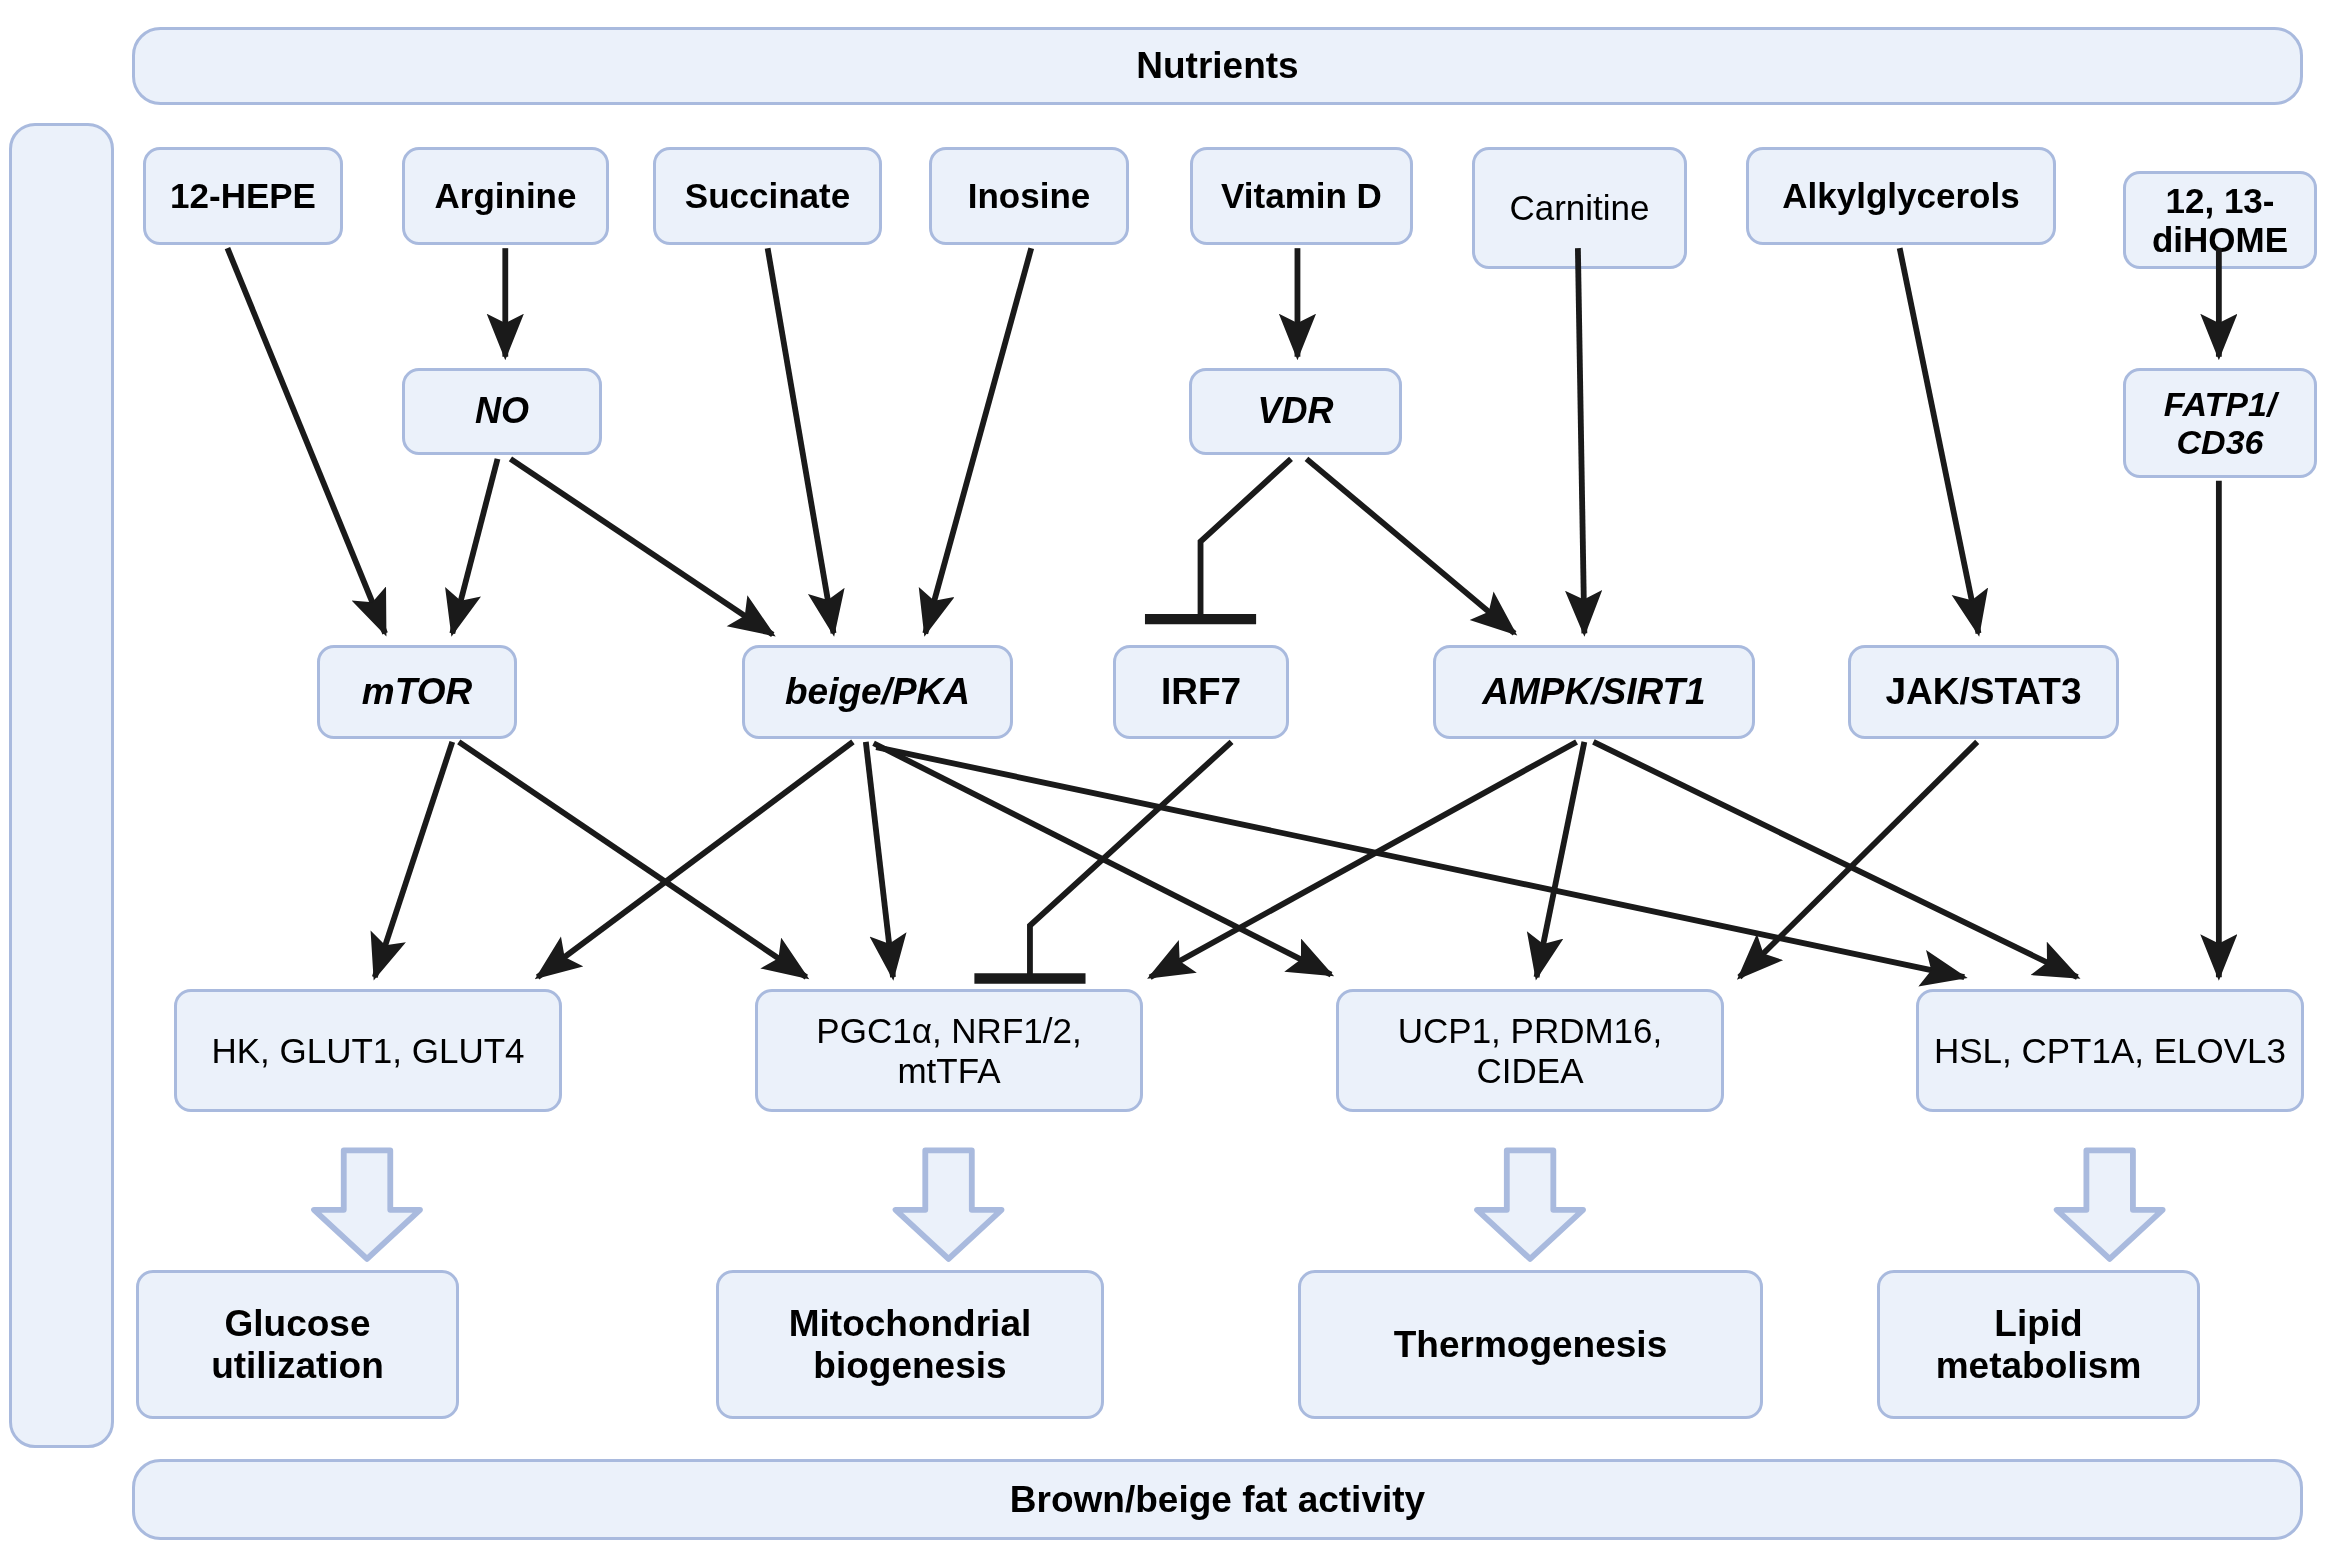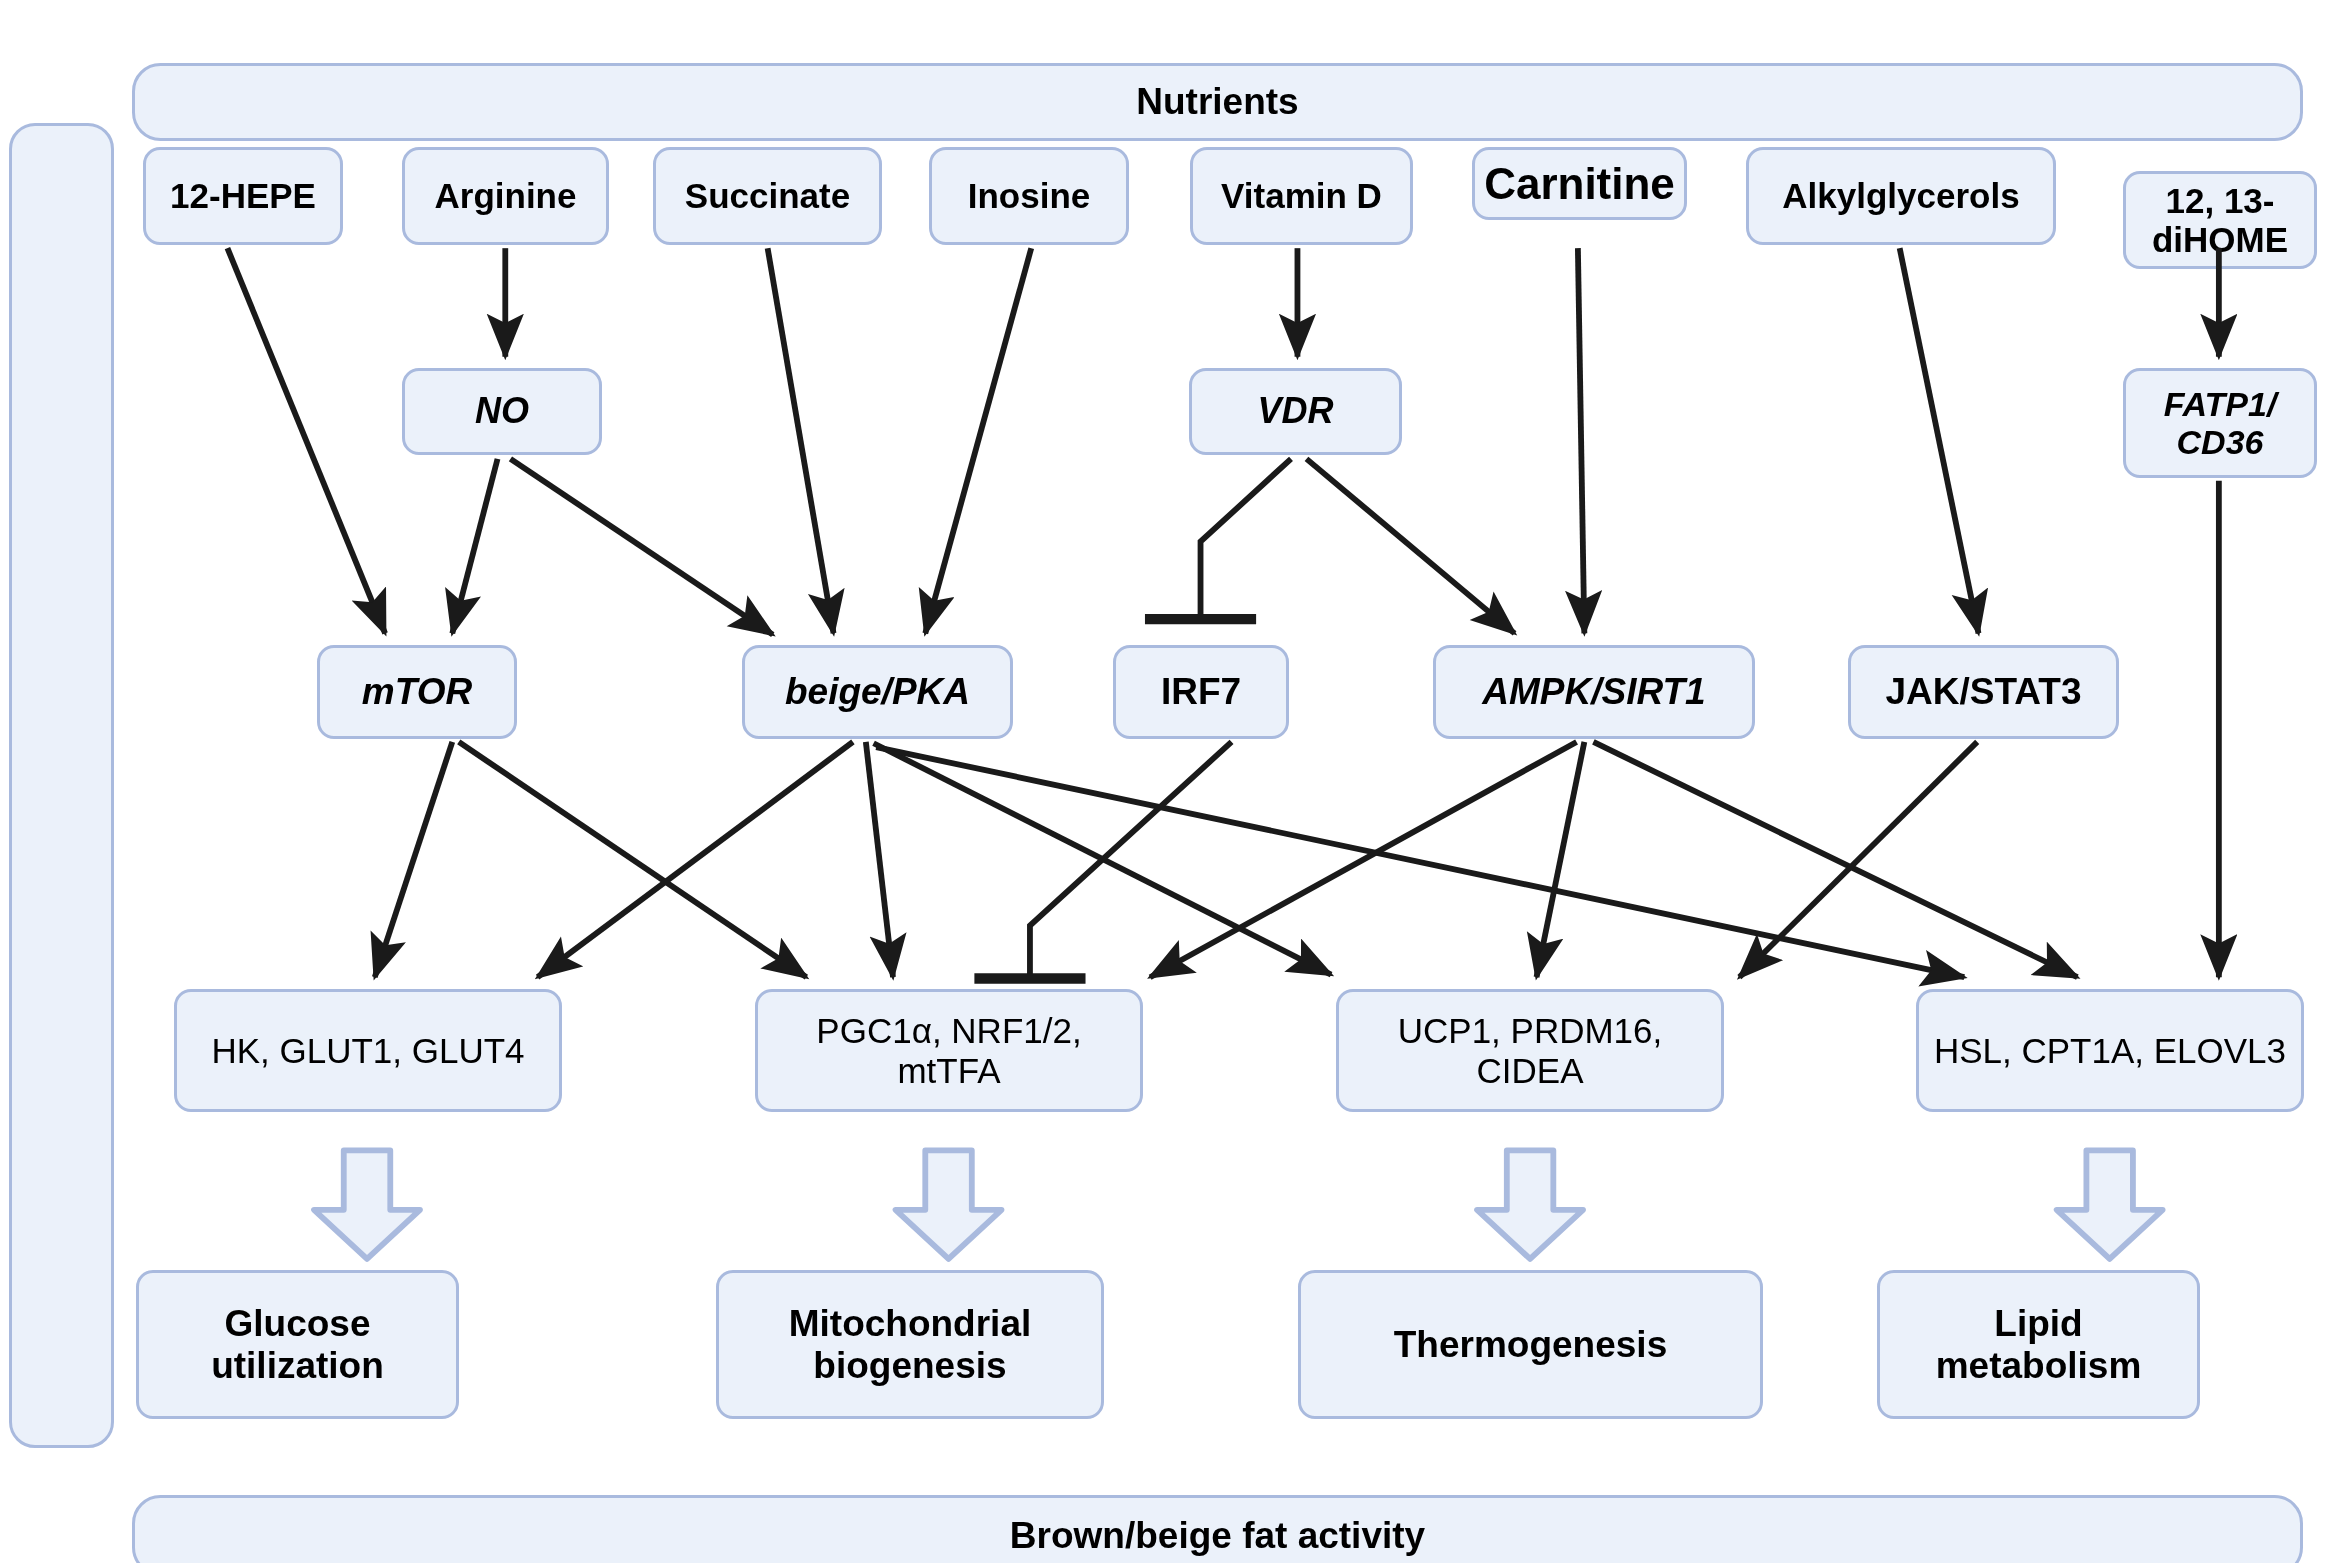--- a/index.html
+++ b/index.html
@@ -11,21 +11,21 @@
     box-sizing:border-box;
     background:#ebf1fa;
     border:3.2px solid #a9bade;
     border-radius:17px;
     display:flex;align-items:center;justify-content:center;
     text-align:center;
     color:#000;
     line-height:1.12;
     z-index:3;
   }
-  .banner{border-radius:28.4px;font-weight:bold;margin-top:36px;}
+  .banner{border-radius:28.4px;font-weight:bold;}
   .ital{font-style:italic;font-weight:bold;}
   .bold{font-weight:bold;}
   .sidebar{
     position:absolute;box-sizing:border-box;
     background:#ebf1fa;border:3.2px solid #a9bade;border-radius:26px;
     z-index:2;
   }
   .sidebar-label{
     position:absolute;
     transform:translate(-50%,-50%) rotate(-90deg);
@@ -62,21 +62,21 @@
     </div>
 
   <div class="node" style="left:929px;top:147px;width:200px;height:98px;font-size:35px;font-weight:bold;">
     <span>Inosine</span>
     </div>
 
   <div class="node" style="left:1190px;top:147px;width:223px;height:98px;font-size:35px;font-weight:bold;">
     <span>Vitamin D</span>
     </div>
 
-  <div class="node" style="left:1472px;top:147px;width:215px;height:73px;font-size:44px;font-weight:bold;">
+  <div class="node" style="left:1472px;top:147px;width:215px;height:122px;font-size:35px;font-weight:normal;">
     <span>Carnitine</span>
     </div>
 
   <div class="node" style="left:1746px;top:147px;width:310px;height:98px;font-size:35px;font-weight:bold;">
     <span>Alkylglycerols</span>
     </div>
 
   <div class="node" style="left:2123px;top:147px;width:194px;height:98px;font-size:35px;font-weight:bold;padding:0 6.5px;margin-top:24px;">
     <span>12, 13-diHOME</span>
     </div>

